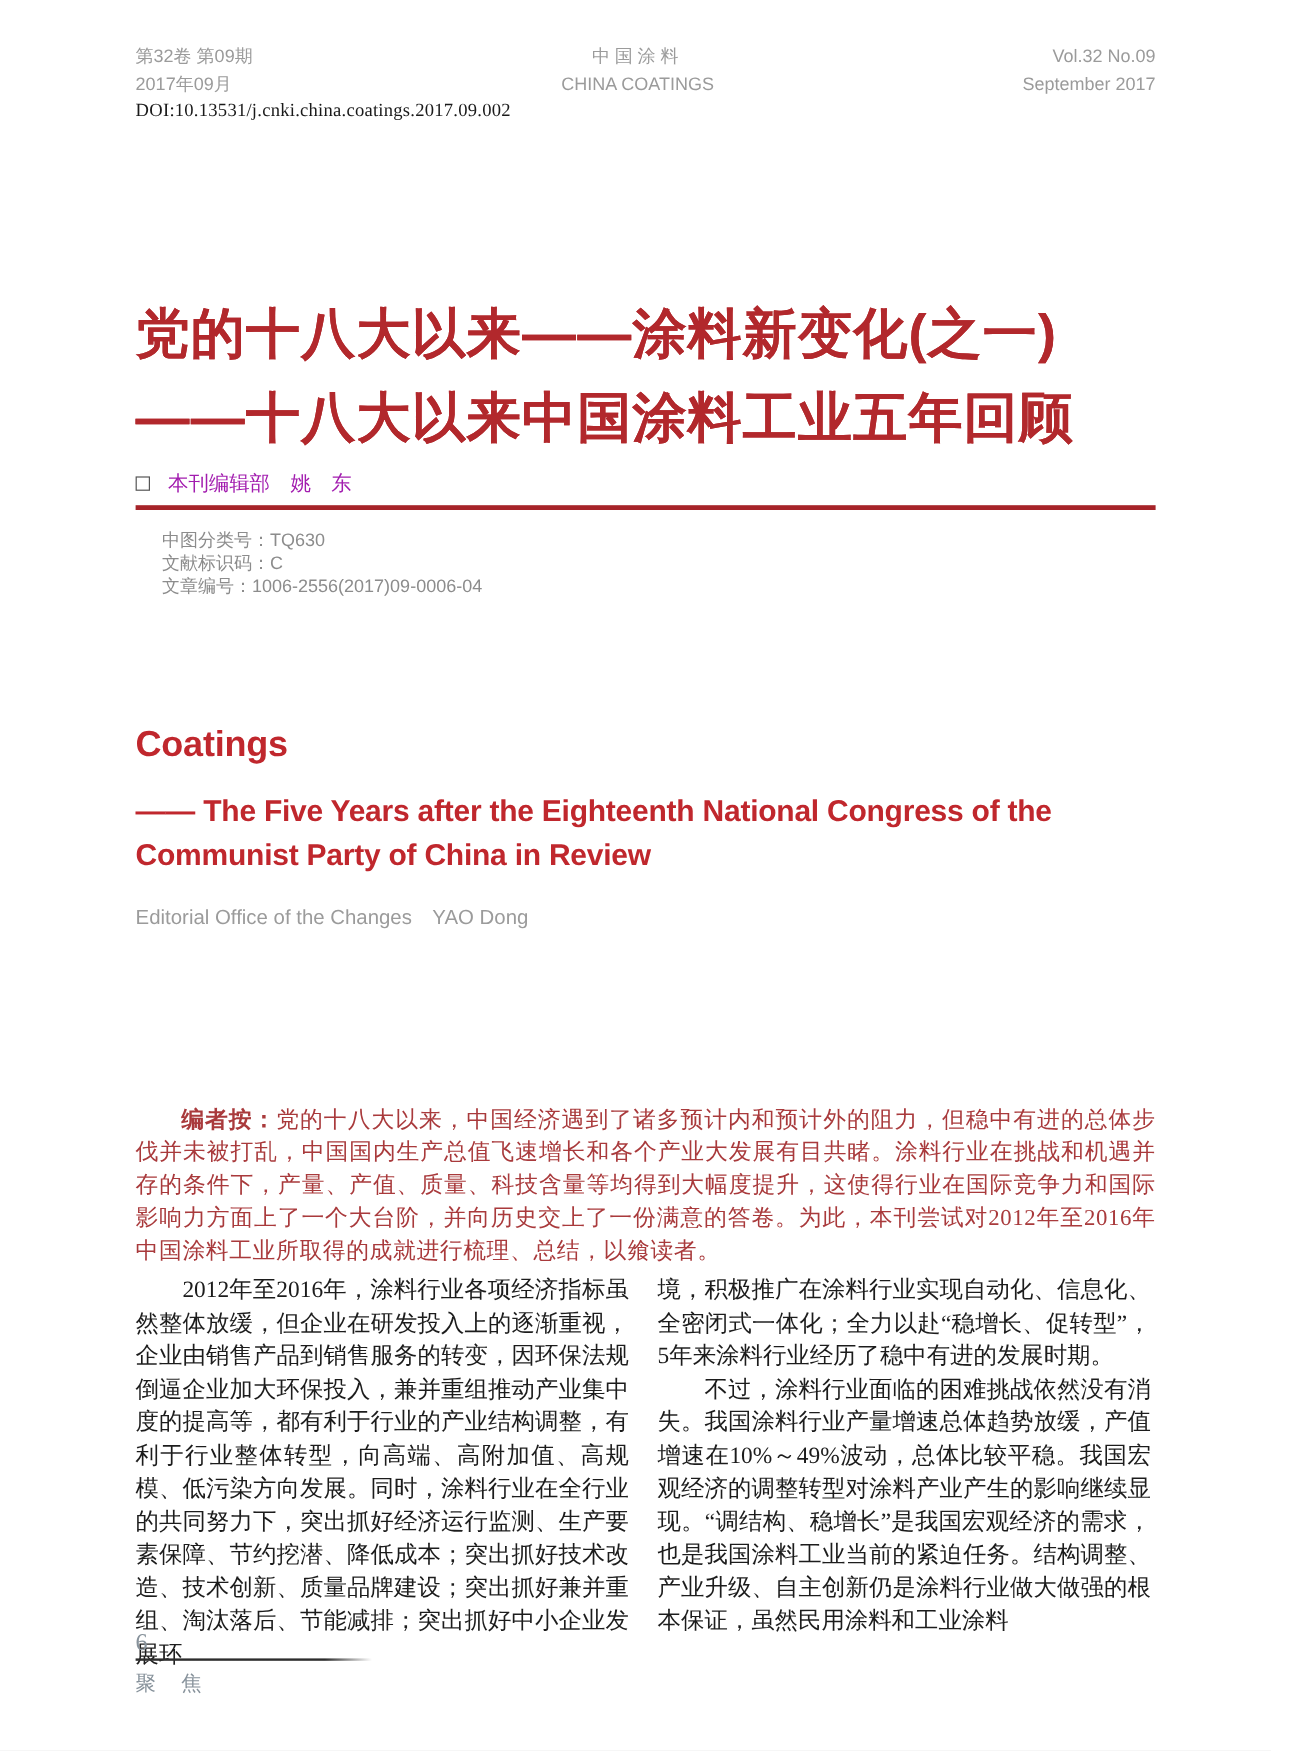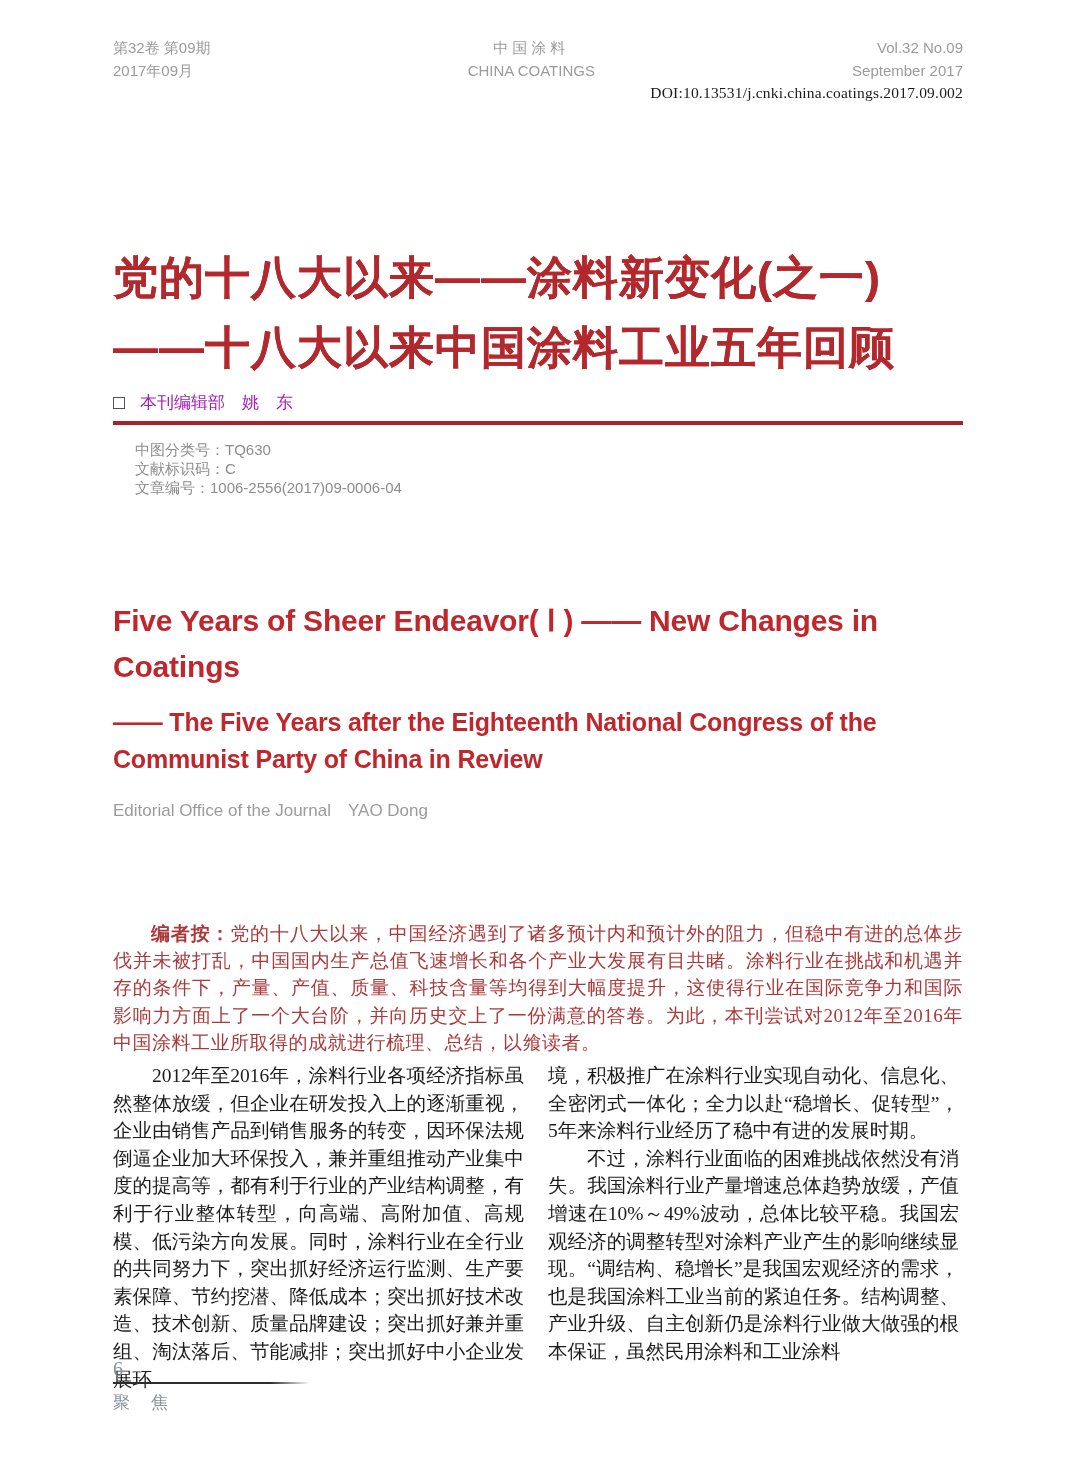--- a/index.html
+++ b/index.html
@@ -88,21 +88,21 @@
     <div class="col center">
       <div class="cn">中国涂料</div>
       <div>CHINA COATINGS</div>
     </div>
     <div class="col right">
       <div>Vol.32 No.09</div>
       <div>September 2017</div>
     </div>
   </div>
 
-  <div class="content doi" style="position:absolute;text-align:right;">DOI:10.13531/j.cnki.china.coatings.2017.09.002</div>
+  <div class="content doi" style="position:absolute;">DOI:10.13531/j.cnki.china.coatings.2017.09.002</div>
 
   <div class="content cn-title" style="position:absolute;">
     <div>党的十八大以来——涂料新变化(之一)</div>
     <div>——十八大以来中国涂料工业五年回顾</div>
   </div>
 
   <div class="content author-row" style="position:absolute;">
     <span class="marker"></span>
     <span>本刊编辑部　姚　东</span>
   </div>
@@ -110,28 +110,27 @@
   <div class="content rule" style="position:absolute;"></div>
 
   <div class="content meta-row" style="position:absolute;flex-direction:column;">
     <span>中图分类号：TQ630</span>
     <span>文献标识码：C</span>
     <span>文章编号：1006-2556(2017)09-0006-04</span>
   </div>
 
   <div class="content en-block" style="position:absolute;">
     <div class="en-title">
-      <div>Five Years of Sheer Endeavor( Ⅰ ) —— New Changes in</div>
       <div>Coatings</div>
     </div>
     <div class="en-subtitle">
       <div>—— The Five Years after the Eighteenth National Congress of the</div>
       <div>Communist Party of China in Review</div>
     </div>
-    <div class="en-byline">Editorial Office of the Journal　YAO Dong</div>
+    <div class="en-byline">Editorial Office of the Changes　YAO Dong</div>
   </div>
 
   <div class="content note" style="position:absolute;">
     <b>编者按：</b><span>党的十八大以来，中国经济遇到了诸多预计内和预计外的阻力，但稳中有进的总体步伐并未被打乱，中国国内生产总值飞速增长和各个产业大发展有目共睹。涂料行业在挑战和机遇并存的条件下，产量、产值、质量、科技含量等均得到大幅度提升，这使得行业在国际竞争力和国际影响力方面上了一个大台阶，并向历史交上了一份满意的答卷。为此，本刊尝试对2012年至2016年中国涂料工业所取得的成就进行梳理、总结，以飨读者。</span>
   </div>
 
   <div class="content body-cols" style="position:absolute;">
     <div class="col">
       <p class="p-indent">2012年至2016年，涂料行业各项经济指标虽然整体放缓，但企业在研发投入上的逐渐重视，企业由销售产品到销售服务的转变，因环保法规倒逼企业加大环保投入，兼并重组推动产业集中度的提高等，都有利于行业的产业结构调整，有利于行业整体转型，向高端、高附加值、高规模、低污染方向发展。同时，涂料行业在全行业的共同努力下，突出抓好经济运行监测、生产要素保障、节约挖潜、降低成本；突出抓好技术改造、技术创新、质量品牌建设；突出抓好兼并重组、淘汰落后、节能减排；突出抓好中小企业发展环</p>
     </div>

